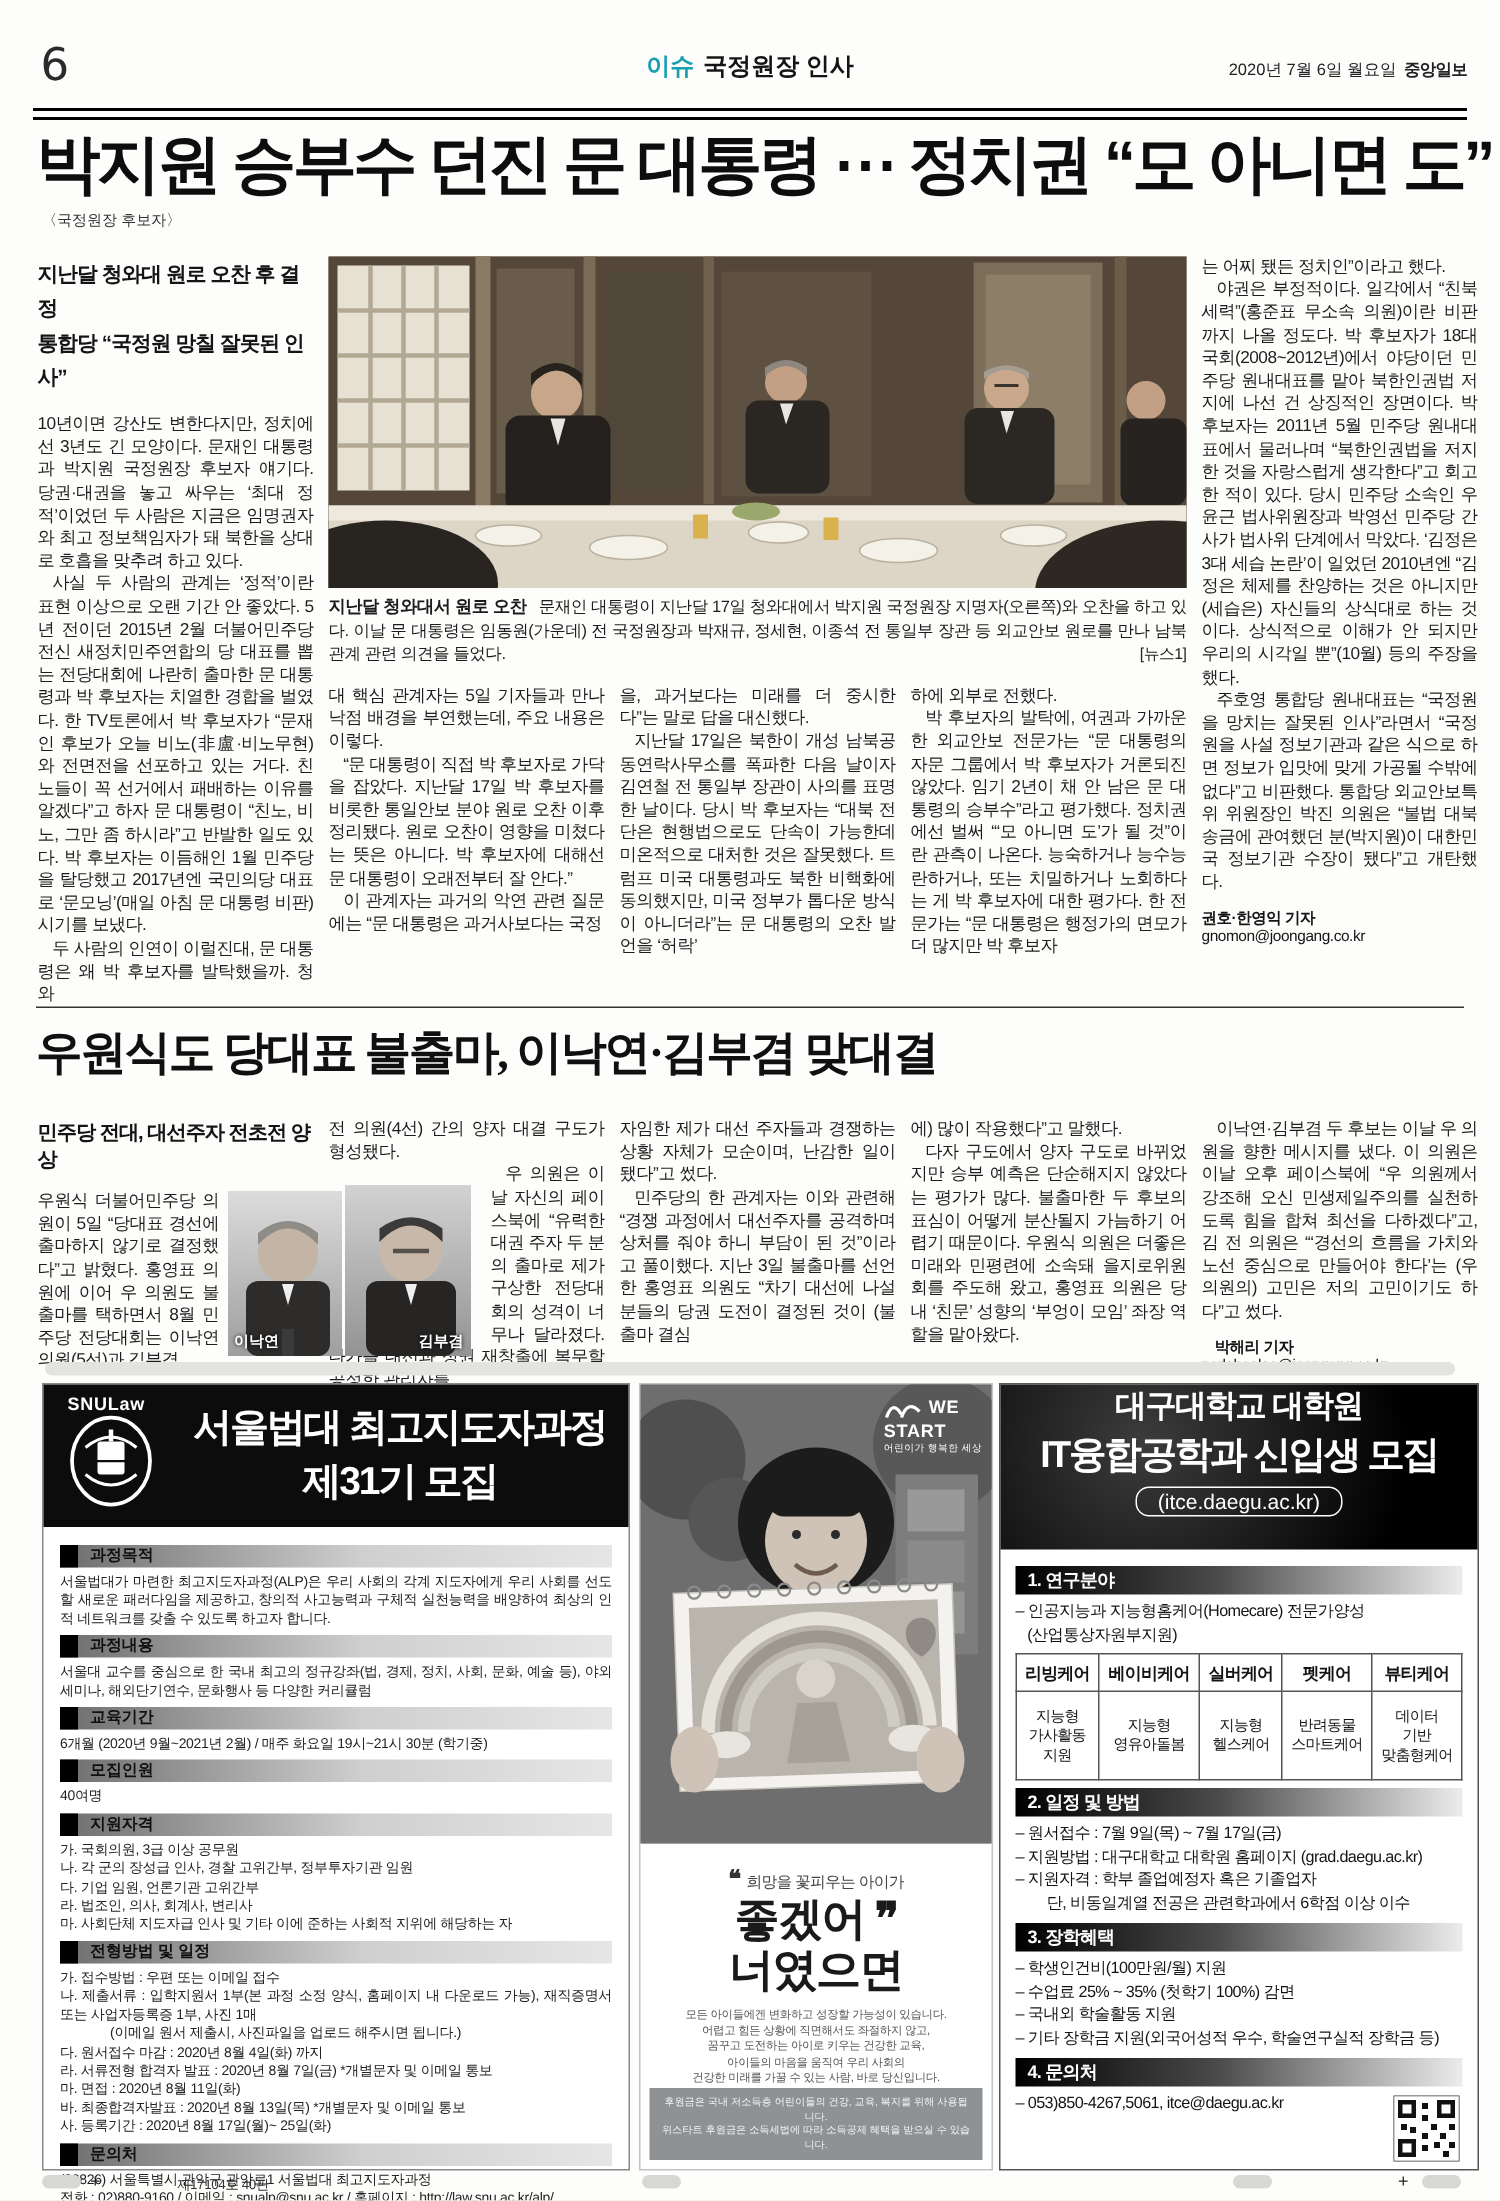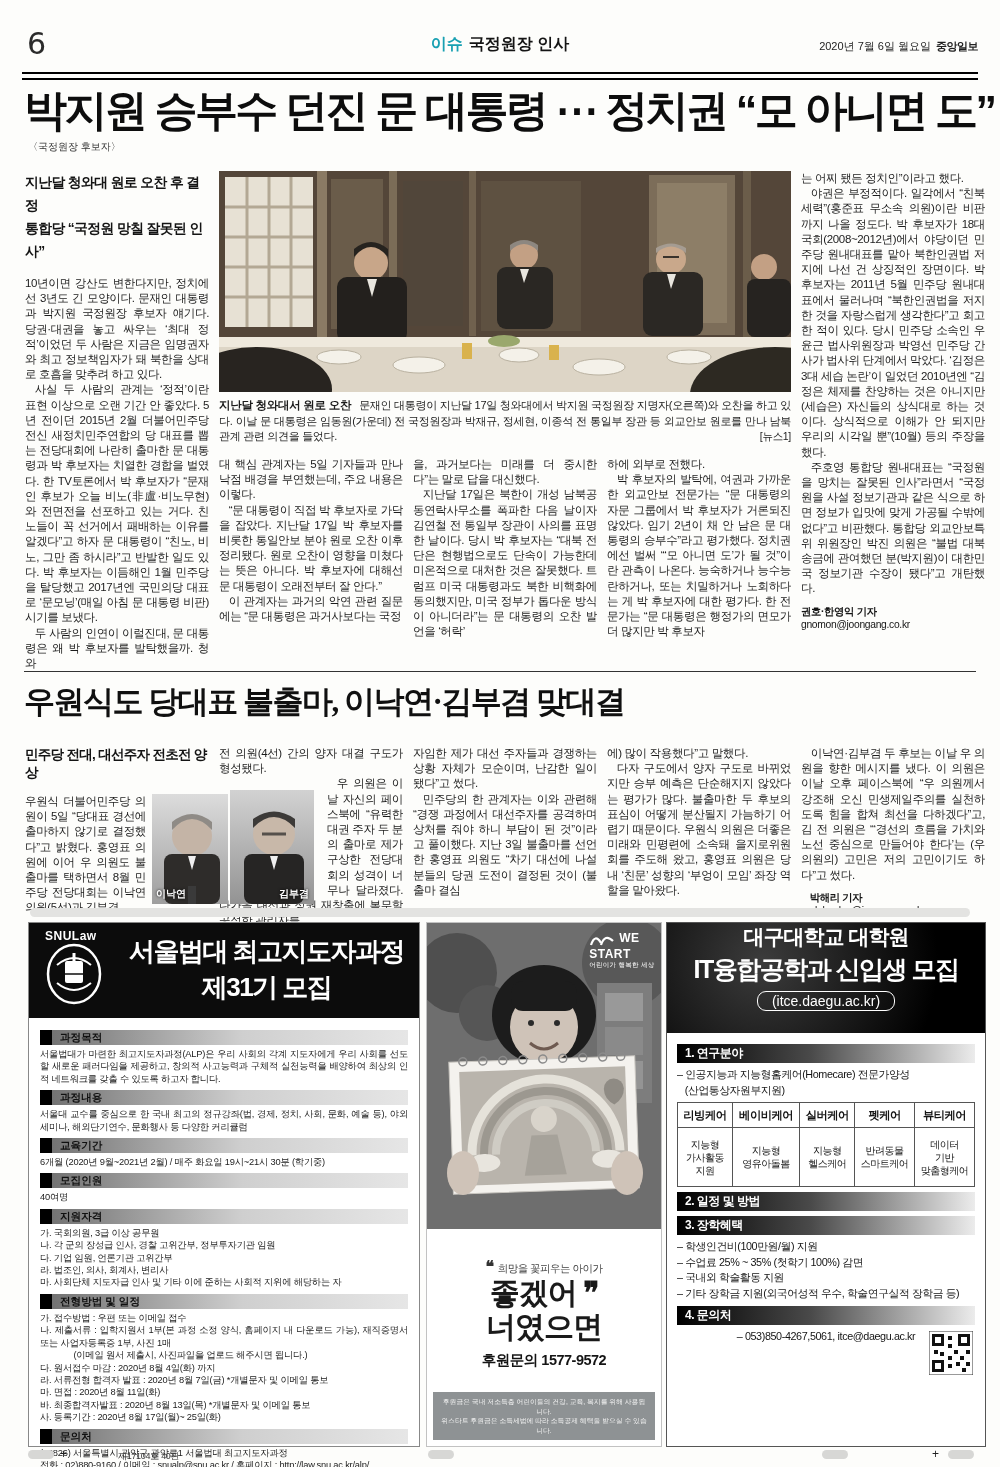--- a/index.html
+++ b/index.html
@@ -57,21 +57,21 @@
   .snu-bar::before{content:"";position:absolute;left:0;top:0;width:12px;height:15px;background:#000;}
   .snu-lines{font-size:9.3px;line-height:12.4px;color:#222;text-align:justify;letter-spacing:-0.2px;}
   .snu-lines>div{white-space:pre-wrap;}
 
   
   .ad-we{left:426px;width:234px;border:1px solid #c2c2c2;}
   .we-photo{position:relative;width:234px;height:306px;background:#6d6d6d;}
   .we-logo{position:absolute;right:6px;top:8px;color:#fff;text-align:left;}
   .we-logo .wl-main{font-size:12px;font-weight:800;letter-spacing:0.5px;}
   .we-logo .wl-sub{font-size:6.5px;letter-spacing:0.3px;}
-  .we-quote{padding:28px 10px 0 10px;text-align:center;}
+  .we-quote{padding:14px 10px 0 10px;text-align:center;}
   .we-qlead{font-size:10.5px;color:#444;letter-spacing:-0.5px;}
   .we-qlead .qmark{font-size:16px;font-weight:800;color:#333;margin-right:4px;}
   .we-qmain{font-family:"Liberation Serif",serif;font-size:30px;font-weight:700;line-height:34px;letter-spacing:-1px;color:#1a1a1a;}
   .we-body{margin-top:7px;font-size:7.6px;line-height:10.6px;color:#555;text-align:center;letter-spacing:-0.2px;}
   .we-donate{margin-top:7px;text-align:center;font-size:14.5px;font-weight:800;letter-spacing:-0.5px;}
   .we-foot{position:absolute;left:6px;right:6px;bottom:6px;background:#8e9294;color:#f2f2f2;
            font-size:6.8px;line-height:9.5px;padding:5px 7px;text-align:center;}
 
   
   .ad-dg{left:666px;width:318px;border:1px solid #555;}
@@ -81,21 +81,21 @@
   .dg-url{display:inline-block;margin-top:5px;font-size:14px;border:1.4px solid #fff;border-radius:9px;padding:1px 14px;}
   .dg-body{padding:6px 10px 0 10px;}
   .dg-bar{height:19px;line-height:19px;background:linear-gradient(90deg,#000,#4a4a4a 45%,#ececec);
           color:#fff;font-size:12px;font-weight:800;padding-left:8px;margin:5px 0 4px 0;letter-spacing:-0.5px;}
   .dg-lines{font-size:10.8px;line-height:15.5px;color:#141414;letter-spacing:-0.4px;}
   .dg-lines>div{white-space:pre-wrap;}
   .dg-table{width:100%;border-collapse:collapse;margin:4px 0 2px 0;}
   .dg-table td{border:1px solid #555;text-align:center;vertical-align:middle;padding:3px 1px;}
   .dg-th{font-size:11.3px;font-weight:800;letter-spacing:-0.5px;height:18px;}
   .dg-td{font-size:10px;line-height:13px;white-space:pre-line;letter-spacing:-0.5px;height:52px;}
-  .dg-contact{position:relative;text-align:center;}
+  .dg-contact{position:relative;}
   .dg-qr{position:absolute;right:2px;top:2px;}
 
   
   .pfoot{position:absolute;left:0;right:0;top:1447px;height:16px;font-size:9px;color:#333;}
   .pill{position:absolute;top:3px;width:26px;height:9px;border-radius:5px;background:#d7d7d5;}
   .plus{position:absolute;top:0;font-size:12px;color:#222;}
   .edition{position:absolute;left:74px;top:3px;letter-spacing:-0.3px;margin-left:44px;}
 </style>
 </head>
 <body>
@@ -429,20 +429,27 @@
       </div>
     </div>
     <div class="we-quote">
       <div class="we-qlead">
         <span class="qmark">❝</span><span>희망을 꽃피우는 아이가</span>
       </div>
       <div class="we-qmain">
           <div>좋겠어 ❞</div>
           <div>너였으면</div>
         </div>
+      <div class="we-body">
+          <div>모든 아이들에겐 변화하고 성장할 가능성이 있습니다.</div>
+          <div>어렵고 힘든 상황에 직면해서도 좌절하지 않고,</div>
+          <div>꿈꾸고 도전하는 아이로 키우는 건강한 교육,</div>
+          <div>아이들의 마음을 움직여 우리 사회의</div>
+          <div>건강한 미래를 가꿀 수 있는 사람, 바로 당신입니다.</div>
+        </div>
       <div class="we-donate">후원문의 1577-9572</div>
     </div>
     <div class="we-foot">
         <div>후원금은 국내 저소득층 어린이들의 건강, 교육, 복지를 위해 사용됩니다.</div>
         <div>위스타트 후원금은 소득세법에 따라 소득공제 혜택을 받으실 수 있습니다.</div>
       </div>
   </div>
 
   <div class="ad ad-dg">
     <div class="dg-head">
@@ -475,20 +482,26 @@
 헬스케어</td>
           <td class="dg-td">반려동물
 스마트케어</td>
           <td class="dg-td">데이터
 기반
 맞춤형케어</td>
         </tr>
       </tbody>
         </table>
       <div class="dg-bar">2. 일정 및 방법</div>
+      <div class="dg-lines">
+          <div>– 원서접수 : 7월 9일(목) ~ 7월 17일(금)</div>
+          <div>– 지원방법 : 대구대학교 대학원 홈페이지 (grad.daegu.ac.kr)</div>
+          <div>– 지원자격 : 학부 졸업예정자 혹은 기졸업자</div>
+          <div>        단, 비동일계열 전공은 관련학과에서 6학점 이상 이수</div>
+        </div>
       <div class="dg-bar">3. 장학혜택</div>
       <div class="dg-lines">
           <div>– 학생인건비(100만원/월) 지원</div>
           <div>– 수업료 25% ~ 35% (첫학기 100%) 감면</div>
           <div>– 국내외 학술활동 지원</div>
           <div>– 기타 장학금 지원(외국어성적 우수, 학술연구실적 장학금 등)</div>
         </div>
       <div class="dg-bar">4. 문의처</div>
       <div class="dg-contact">
         <div class="dg-lines">

